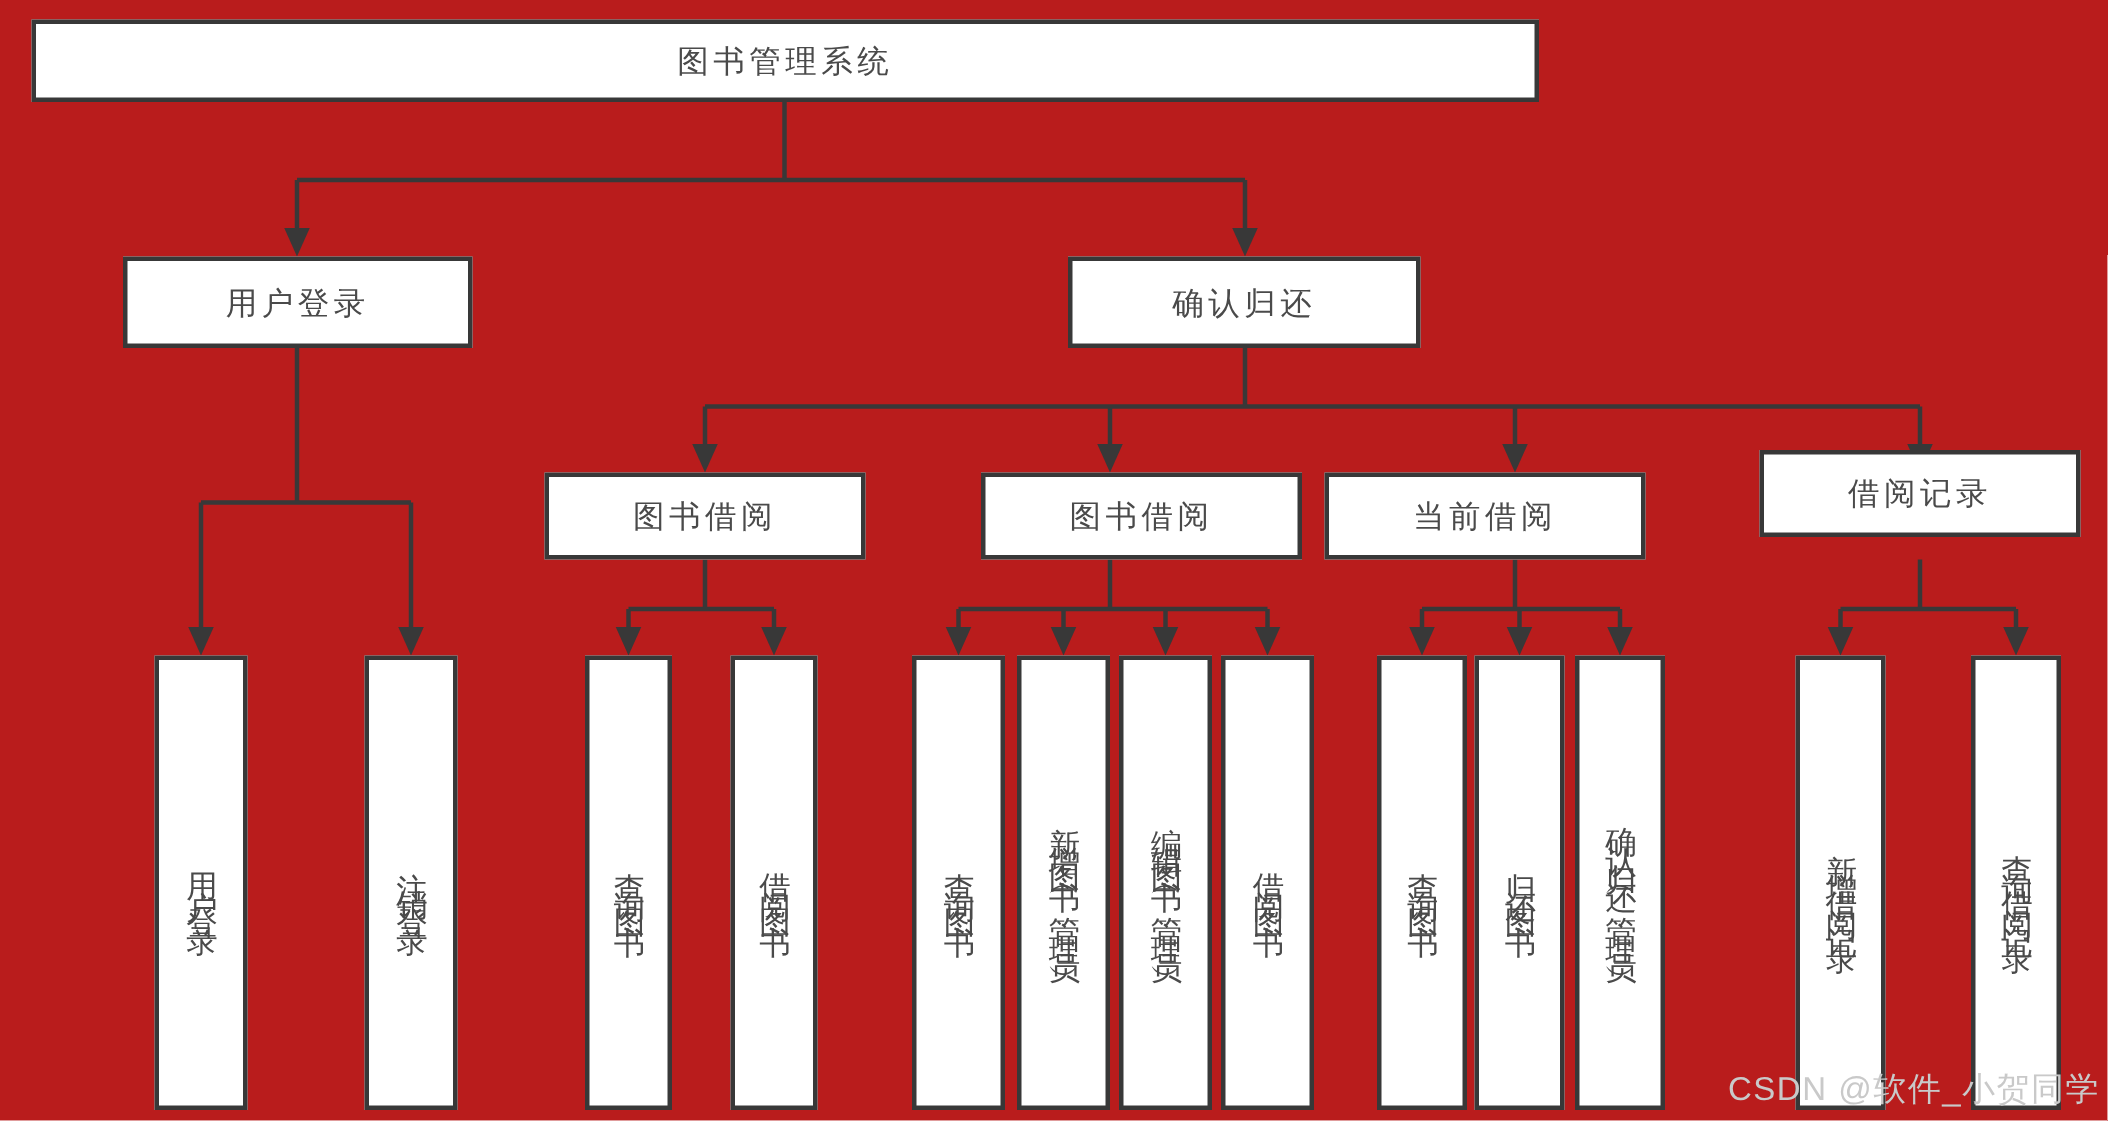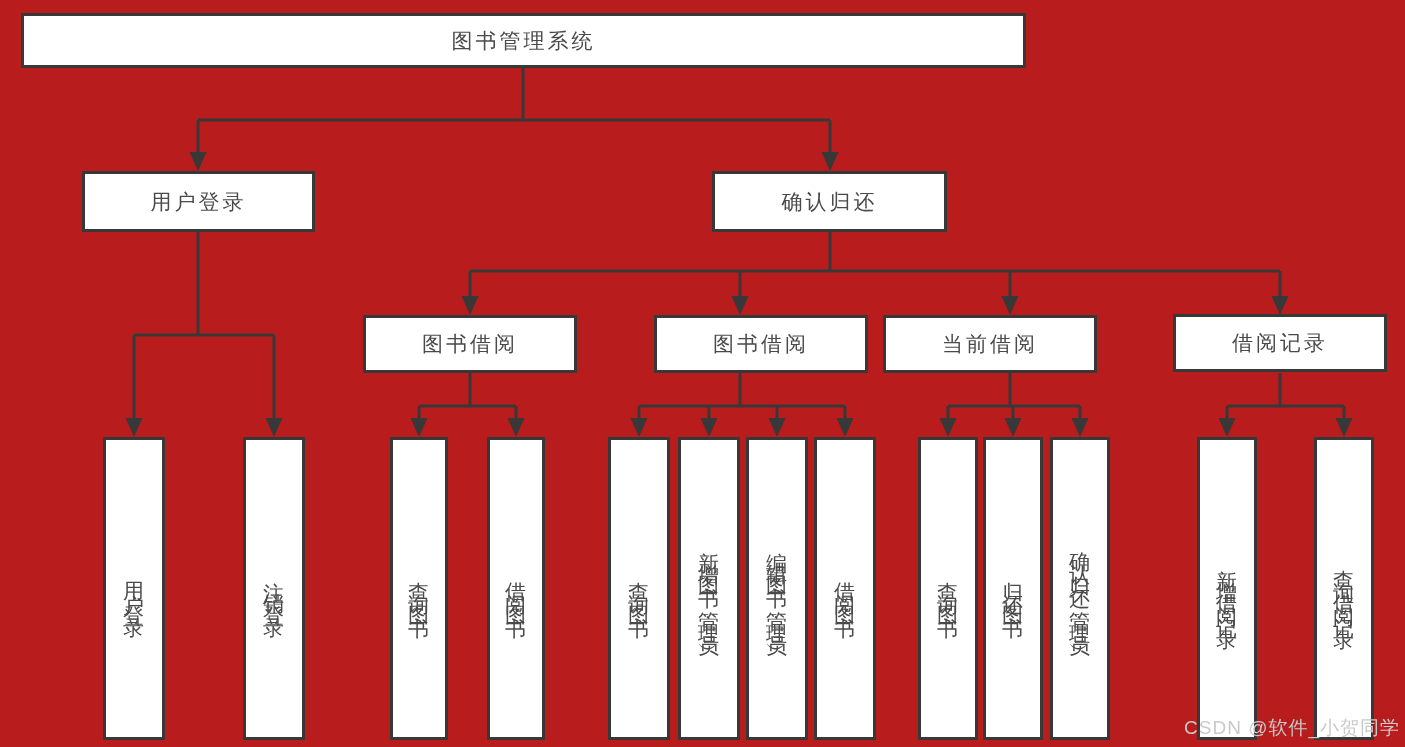--- a/index.html
+++ b/index.html
@@ -31,21 +31,21 @@
     writing-mode:vertical-rl;
     text-orientation:mixed;
     font-size:21px;
     letter-spacing:12px;
     line-height:1.2;
     white-space:nowrap;
   }
   .watermark {
     position:absolute;
     right:5px; bottom:6px;
-    font-size:19px;
+    font-size:22px;
     color:#c9c9c9;
     letter-spacing:1px;
     z-index:5;
     white-space:nowrap;
   }
 </style>
 </head>
 <body>
 
 <div class="canvas">
@@ -102,21 +102,21 @@
 
   <div class="hbox" style="left:363px;top:315px;width:214px;height:58px">
     <span>图书借阅</span>
   </div>
   <div class="hbox" style="left:654px;top:315px;width:214px;height:58px">
     <span>图书借阅</span>
   </div>
   <div class="hbox" style="left:883px;top:315px;width:214px;height:58px">
     <span>当前借阅</span>
   </div>
-  <div class="hbox" style="left:1173px;top:314px;width:214px;height:58px">
+  <div class="hbox" style="left:1173px;top:300px;width:214px;height:58px">
     <span>借阅记录</span>
   </div>
 
   <div class="vbox" style="left:103px;top:437px;width:62px;height:303px">
     <span>用户登录</span>
   </div>
   <div class="vbox" style="left:243px;top:437px;width:62px;height:303px">
     <span>注销登录</span>
   </div>
 

